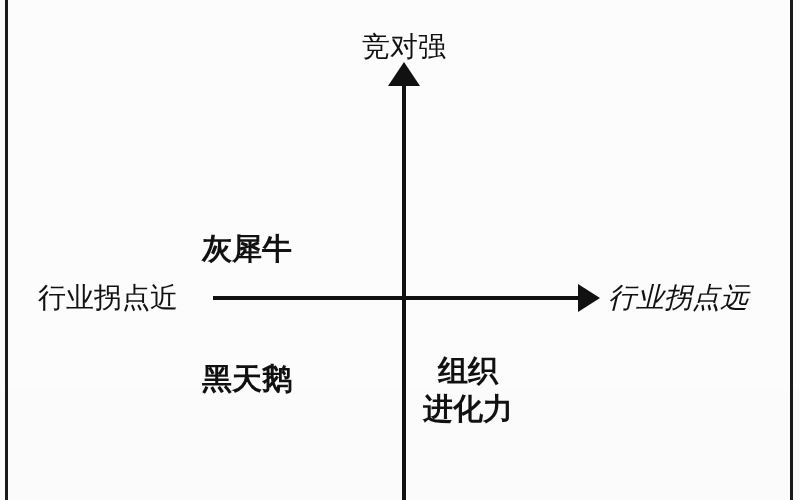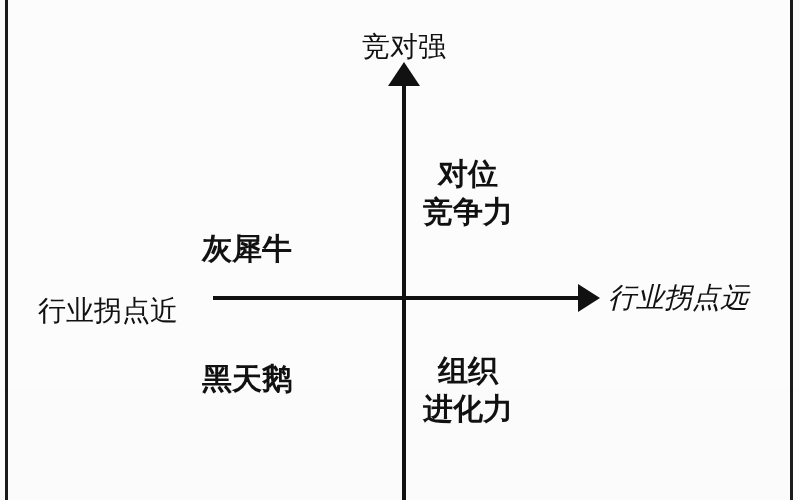--- a/index.html
+++ b/index.html
@@ -81,21 +81,21 @@
     white-space: nowrap;
   }
   .axis-label-top {
     left: 0;
     top: 30px;
     width: 808px;
     text-align: center;
   }
   .axis-label-left {
     left: 38px;
-    top: 294px;
+    top: 281px;
   }
   .axis-label-right {
     left: 608px;
     top: 281px;
     font-style: italic;
   }
 
   
   .quadrant-label {
     position: absolute;
@@ -147,24 +147,20 @@
   <div class="axis-label axis-label-top">竞对强</div>
 
   <div class="axis-label axis-label-left">行业拐点近</div>
 
   <div class="axis-label axis-label-right">行业拐点远</div>
 
   <div class="quadrant-label quadrant-upper-left">
     <span class="line">灰犀牛</span>
   </div>
 
-  <div class="quadrant-label quadrant-upper-right">
-    <span class="line">对位</span>
-    <span class="line">竞争力</span>
-  </div>
 
   <div class="quadrant-label quadrant-lower-left">
     <span class="line">黑天鹅</span>
   </div>
 
   <div class="quadrant-label quadrant-lower-right">
     <span class="line">组织</span>
     <span class="line">进化力</span>
   </div>
 

